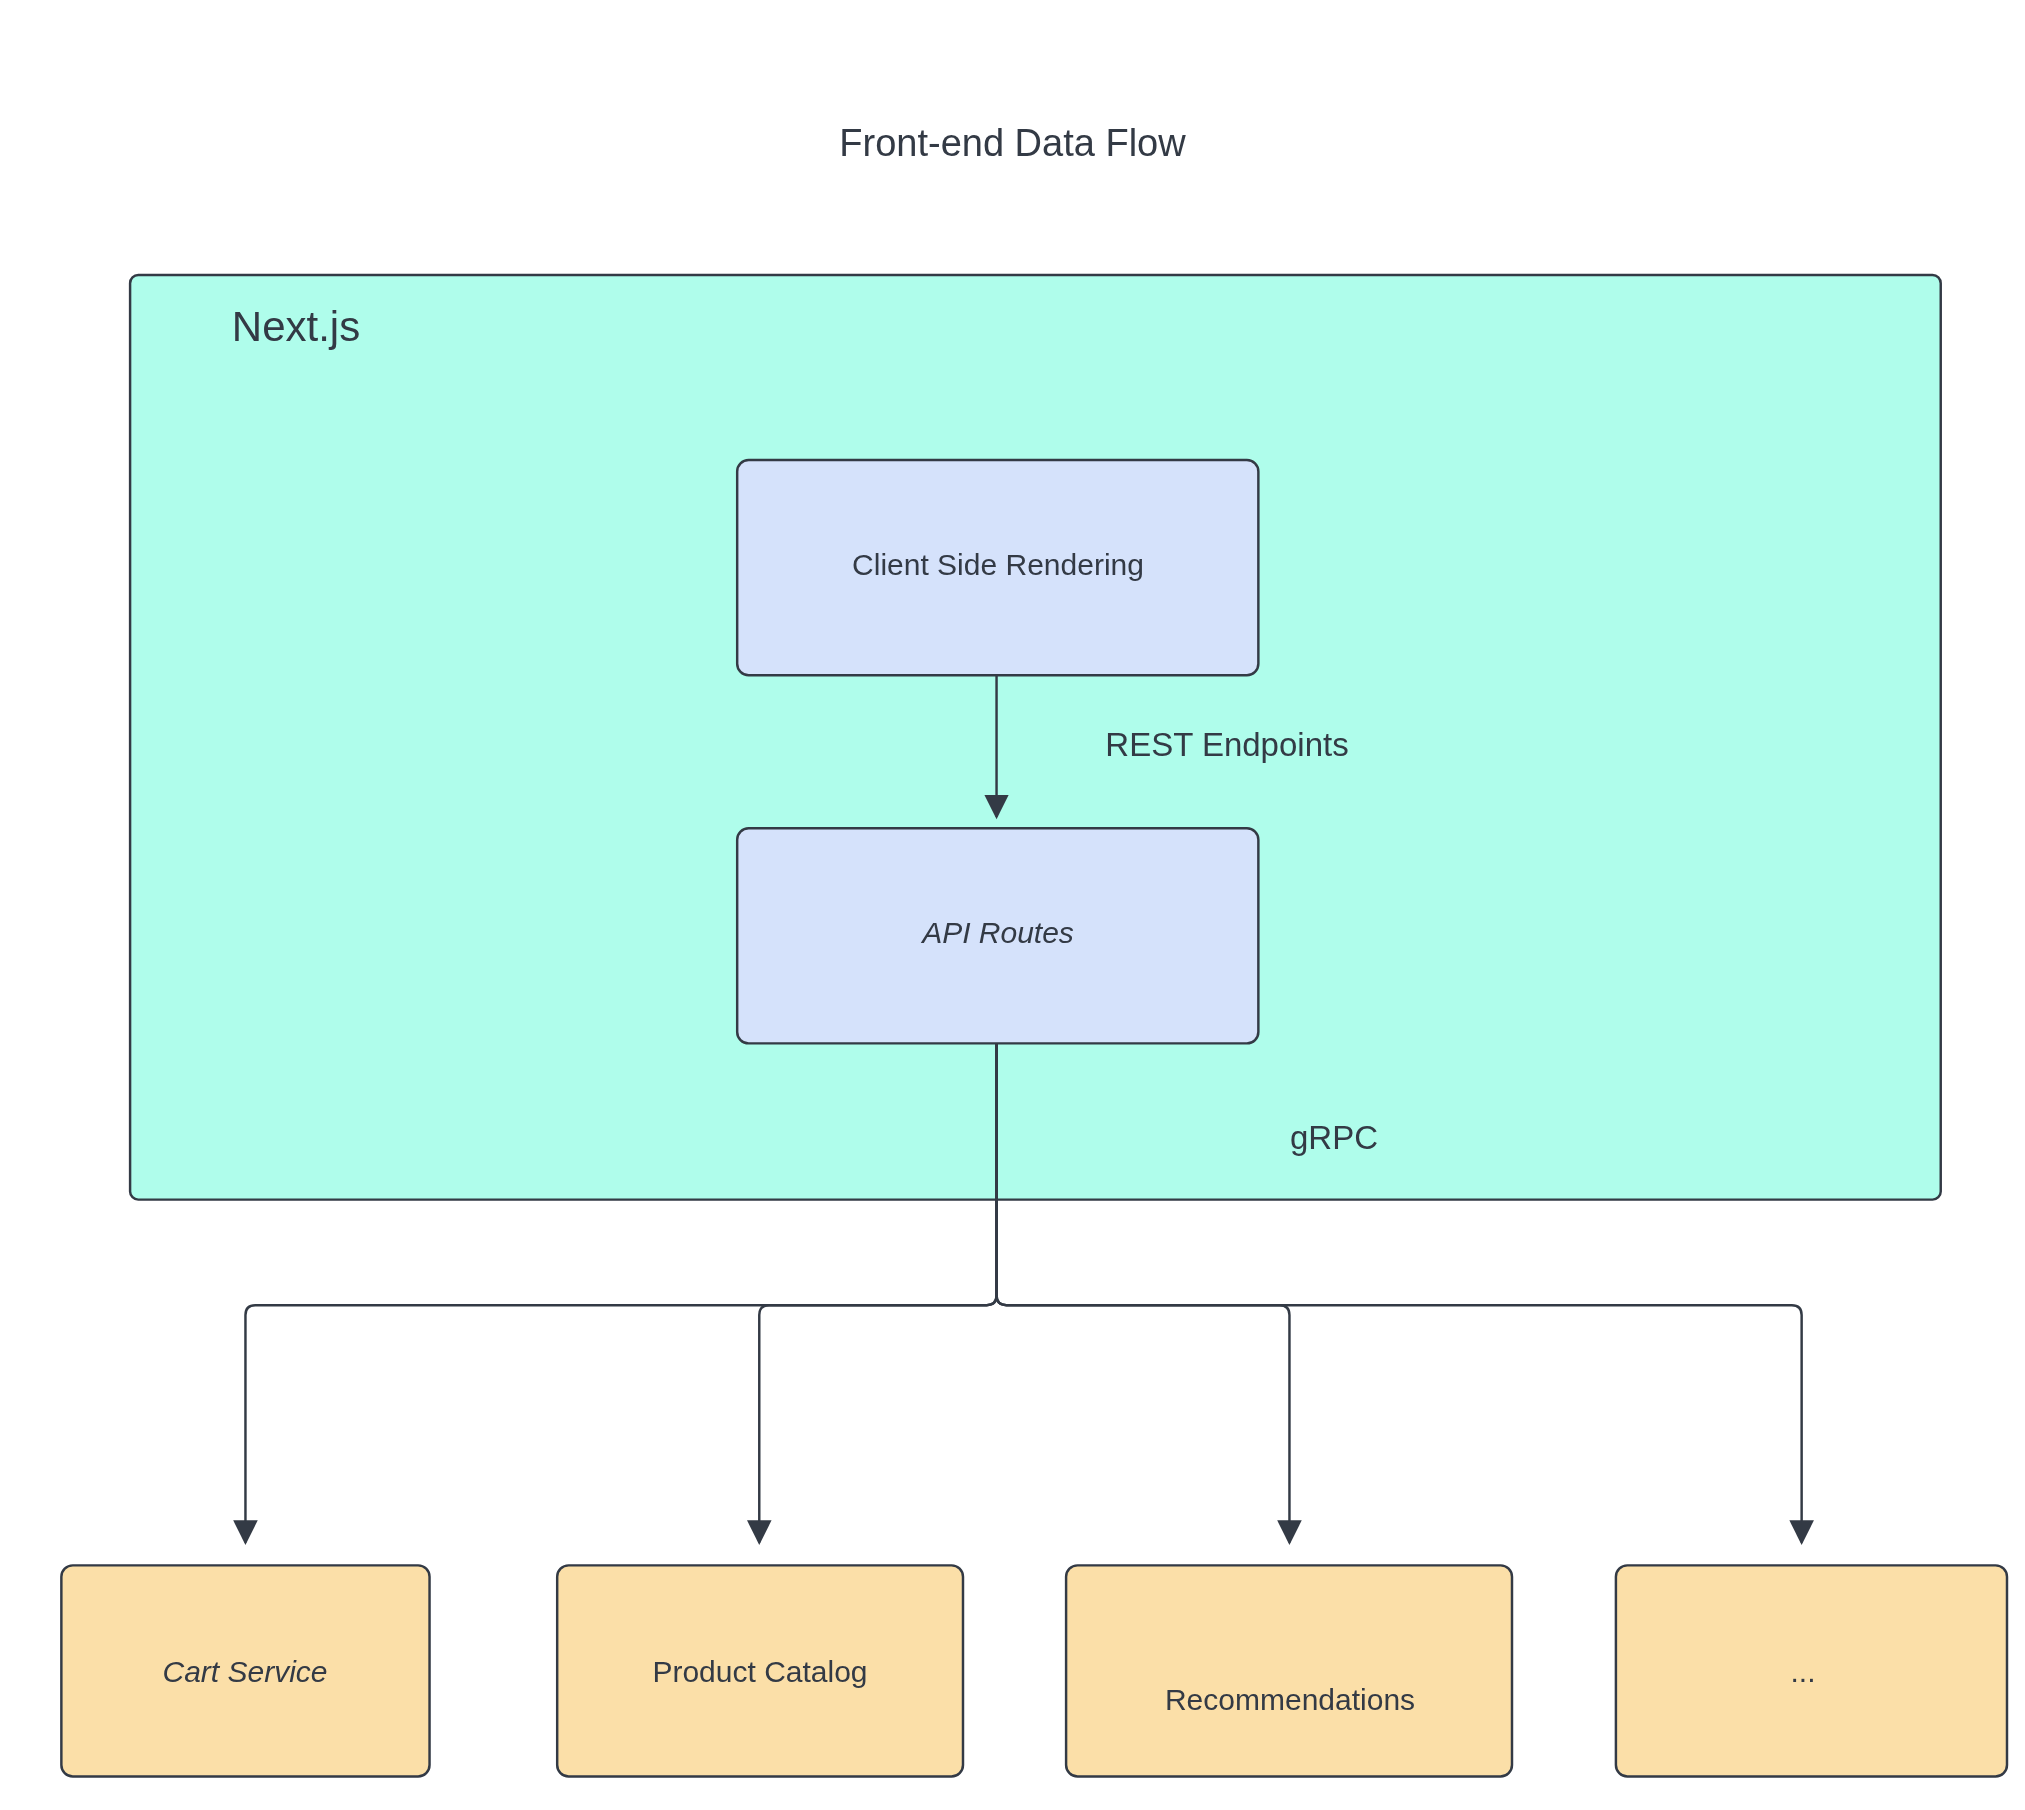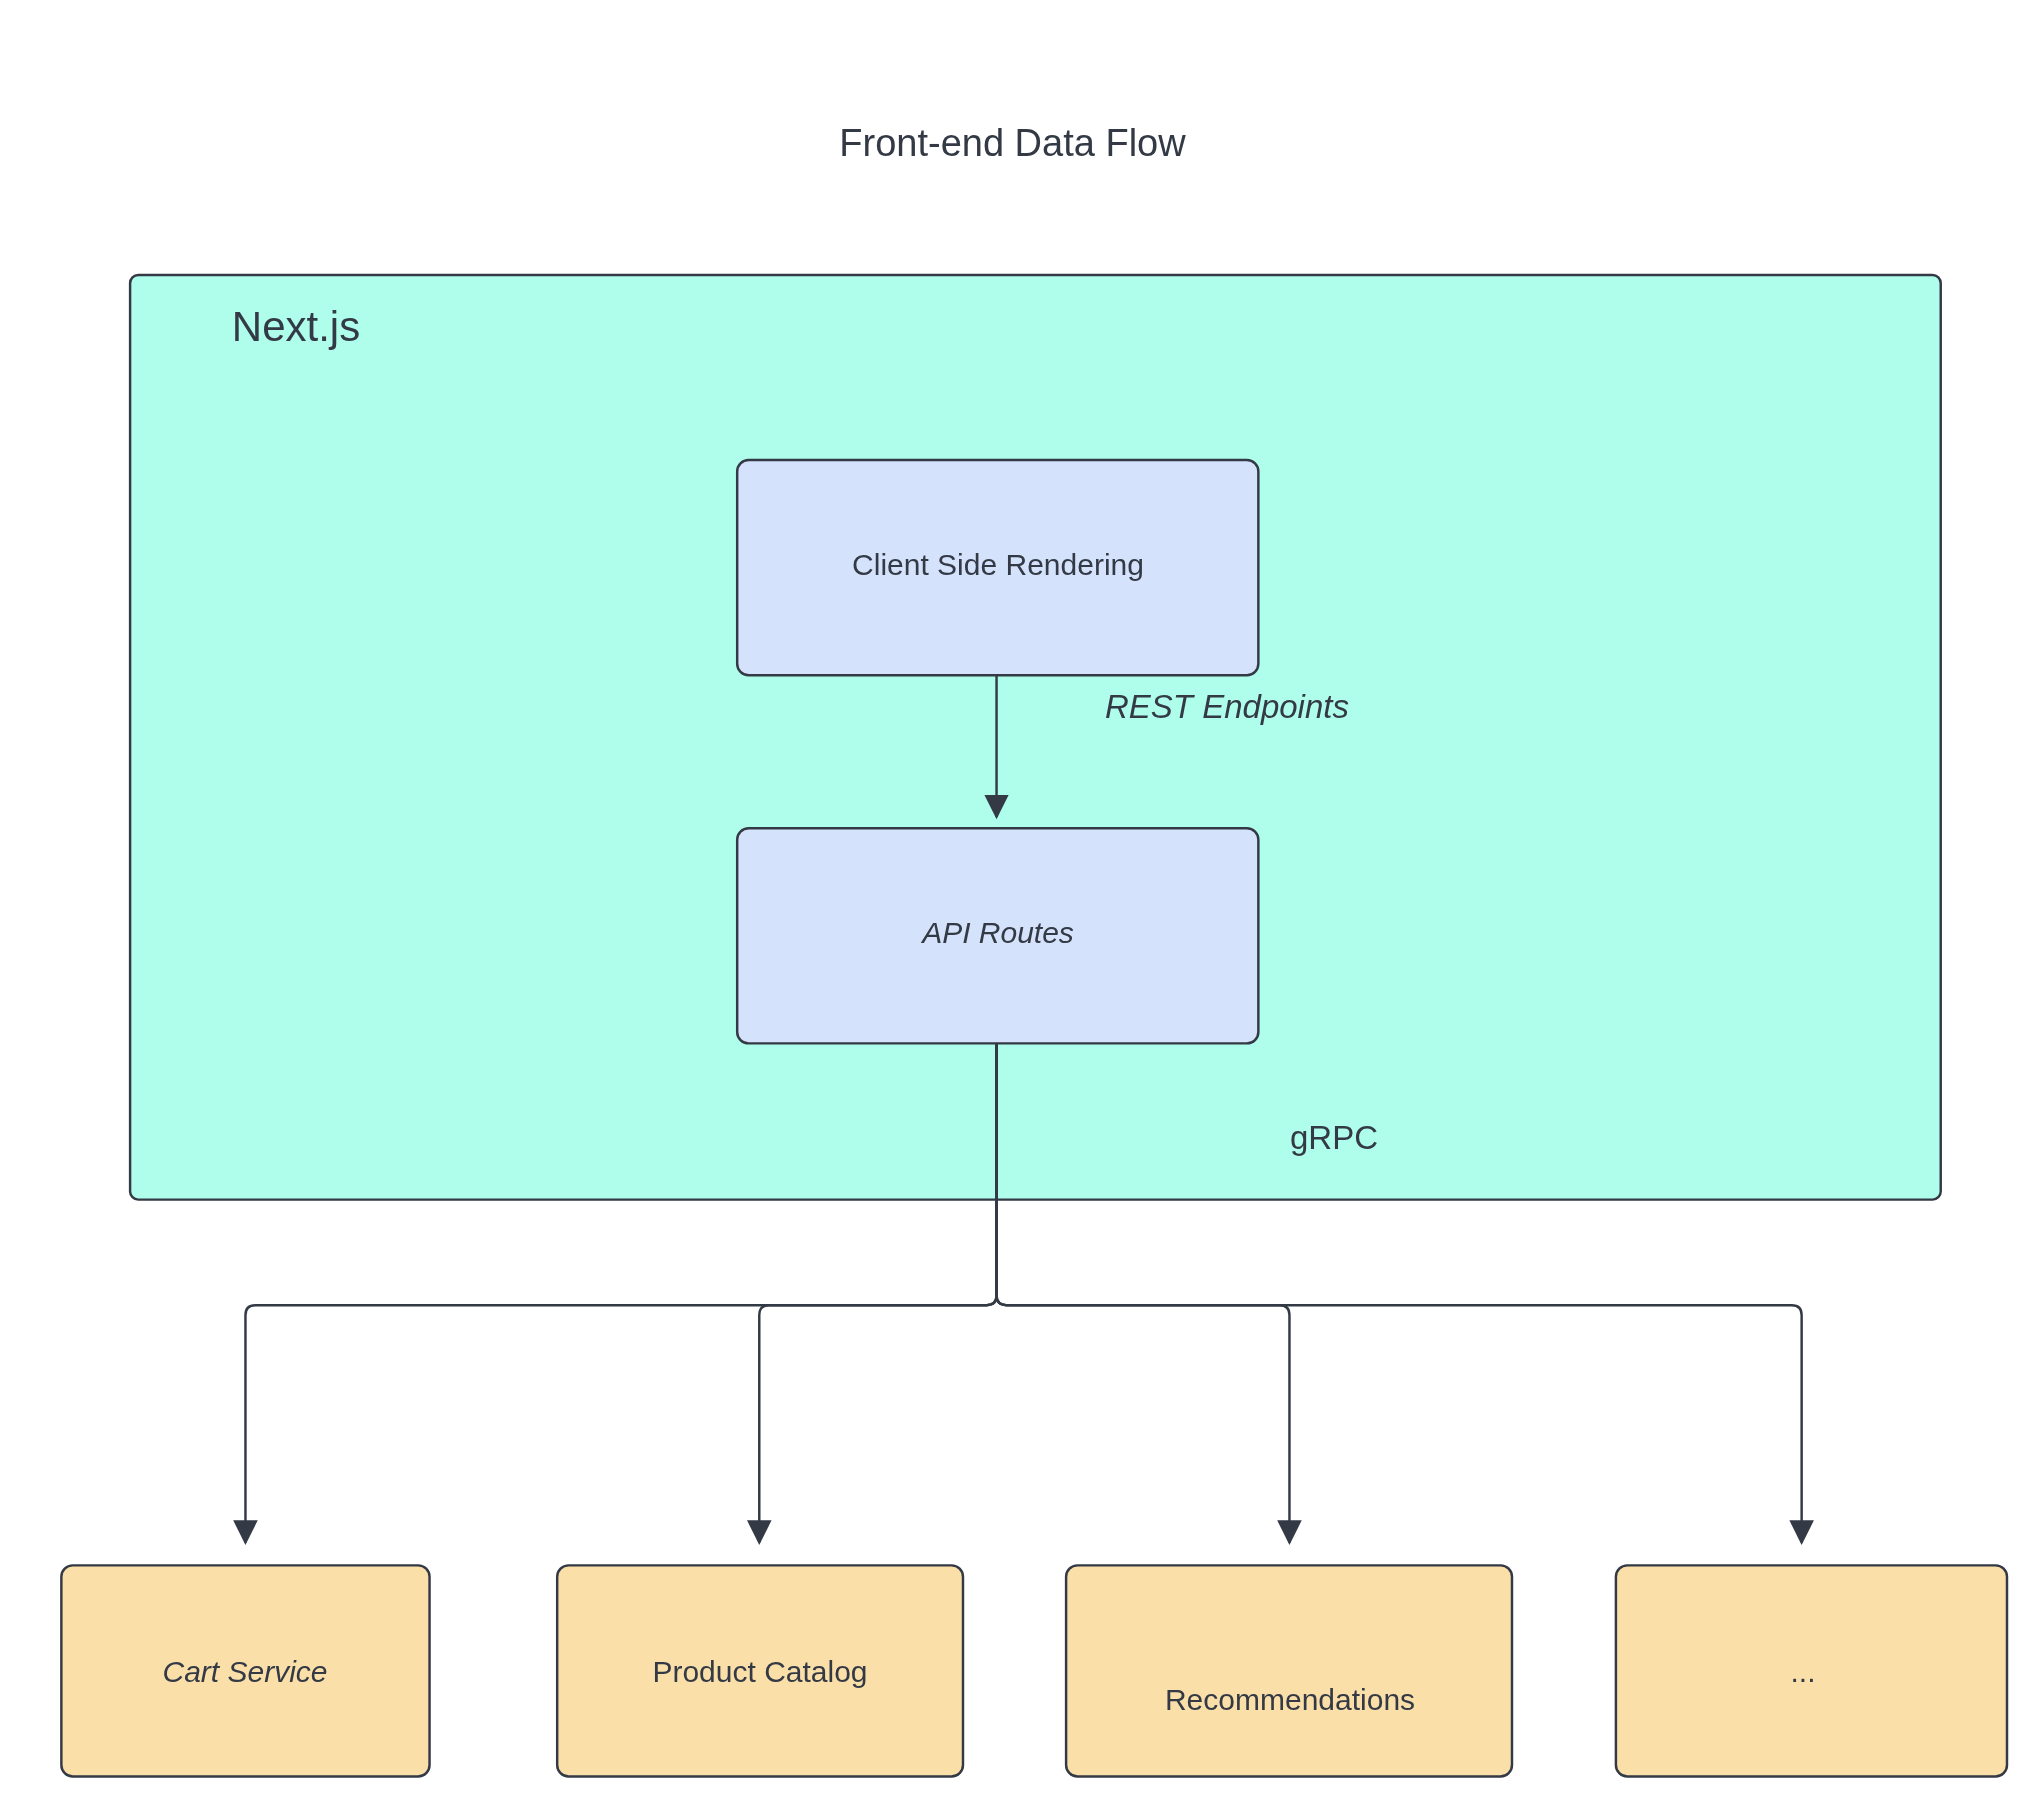--- a/index.html
+++ b/index.html
@@ -104,18 +104,18 @@
   <div class="node-label" style="left:998px; top:933px;font-style:italic;">API Routes</div>
 
   <div class="node-label" style="left:245px; top:1672px;font-style:italic;">Cart Service</div>
 
   <div class="node-label" style="left:760px; top:1672px;">Product Catalog</div>
 
   <div class="node-label" style="left:1290px; top:1672px;margin-top:28px;">Recommendations</div>
 
   <div class="node-label" style="left:1803px; top:1672px;">...</div>
 
-  <div class="edge-label on-cluster" style="left:1227px; top:707px;font-style:italic;">REST Endpoints</div>
+  <div class="edge-label on-cluster" style="left:1227px; top:745px;">REST Endpoints</div>
 
   <div class="edge-label on-cluster" style="left:1334px; top:1138px;">gRPC</div>
 
 </div>
 
 
 </body></html>

